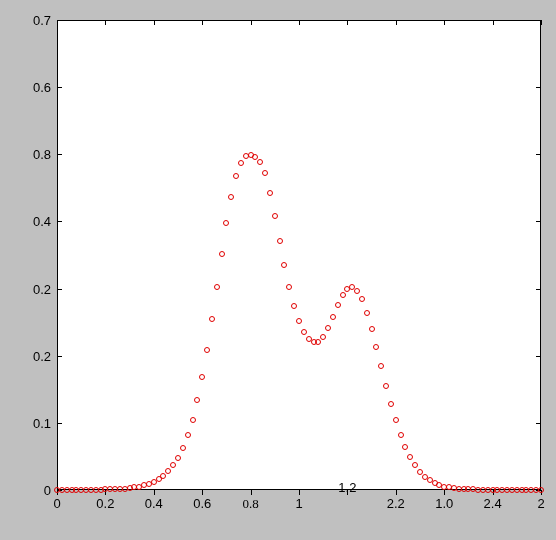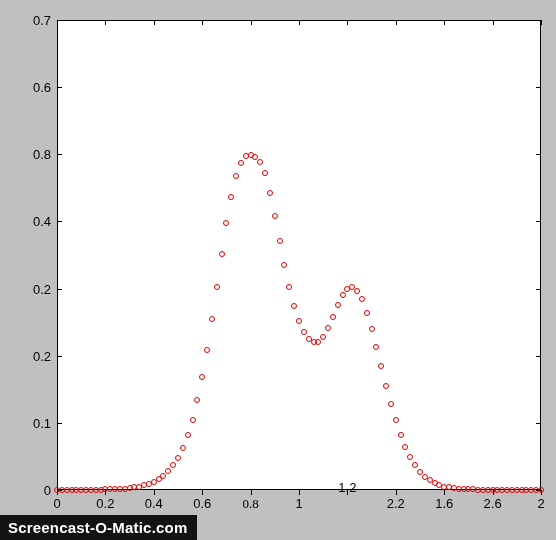--- a/index.html
+++ b/index.html
@@ -59,23 +59,20 @@
     font-weight: bold;
     padding: 4px 10px 4px 8px;
     letter-spacing: 0.2px;
   }
 </style>
 </head>
 <body>
 
 <div class="figure">
   <div class="plot-area" id="plot" style="left: 57px; top: 20px; width: 484px; height: 470px;"></div>
-  <div class="watermark">
-    <span>Screencast-O-Matic.com</span>
-  </div>
 <div class="tick-x" style="left: 57px; top: 490px;"></div>
     <div class="tick-x" style="left: 57px; top: 20px; height: 5px; transform: translateY(0px);"></div>
     <div class="xlabel" style="left: 57px; top: 496px;">0</div>
     <div class="tick-x" style="left: 105.4px; top: 490px;"></div>
     <div class="tick-x" style="left: 105.4px; top: 20px; height: 5px; transform: translateY(0px);"></div>
     <div class="xlabel" style="left: 105.4px; top: 496px;">0.2</div>
     <div class="tick-x" style="left: 153.8px; top: 490px;"></div>
     <div class="tick-x" style="left: 153.8px; top: 20px; height: 5px; transform: translateY(0px);"></div>
     <div class="xlabel" style="left: 153.8px; top: 496px;">0.4</div>
     <div class="tick-x" style="left: 202.2px; top: 490px;"></div>
@@ -88,24 +85,24 @@
     <div class="tick-x" style="left: 299px; top: 20px; height: 5px; transform: translateY(0px);"></div>
     <div class="xlabel" style="left: 299px; top: 496px;">1</div>
     <div class="tick-x" style="left: 347.4px; top: 490px;"></div>
     <div class="tick-x" style="left: 347.4px; top: 20px; height: 5px; transform: translateY(0px);"></div>
     <div class="xlabel" style="left: 347.4px; top: 480px;">1.2</div>
     <div class="tick-x" style="left: 395.8px; top: 490px;"></div>
     <div class="tick-x" style="left: 395.8px; top: 20px; height: 5px; transform: translateY(0px);"></div>
     <div class="xlabel" style="left: 395.8px; top: 496px;">2.2</div>
     <div class="tick-x" style="left: 444.2px; top: 490px;"></div>
     <div class="tick-x" style="left: 444.2px; top: 20px; height: 5px; transform: translateY(0px);"></div>
-    <div class="xlabel" style="left: 444.2px; top: 496px;">1.6</div>
+    <div class="xlabel" style="left: 444.2px; top: 496px;">1.0</div>
     <div class="tick-x" style="left: 492.6px; top: 490px;"></div>
     <div class="tick-x" style="left: 492.6px; top: 20px; height: 5px; transform: translateY(0px);"></div>
-    <div class="xlabel" style="left: 492.6px; top: 496px;">2.6</div>
+    <div class="xlabel" style="left: 492.6px; top: 496px;">2.4</div>
     <div class="tick-x" style="left: 541px; top: 490px;"></div>
     <div class="tick-x" style="left: 541px; top: 20px; height: 5px; transform: translateY(0px);"></div>
     <div class="xlabel" style="left: 541px; top: 496px;">2</div>
     <div class="tick-y" style="left: 57px; top: 490px;"></div>
     <div class="tick-y" style="left: 536px; top: 490px;"></div>
     <div class="ylabel" style="left: 27px; width: 24px; top: 490px;">0</div>
     <div class="tick-y" style="left: 57px; top: 422.857px;"></div>
     <div class="tick-y" style="left: 536px; top: 422.857px;"></div>
     <div class="ylabel" style="left: 27px; width: 24px; top: 422.857px;">0.1</div>
     <div class="tick-y" style="left: 57px; top: 355.714px;"></div>

